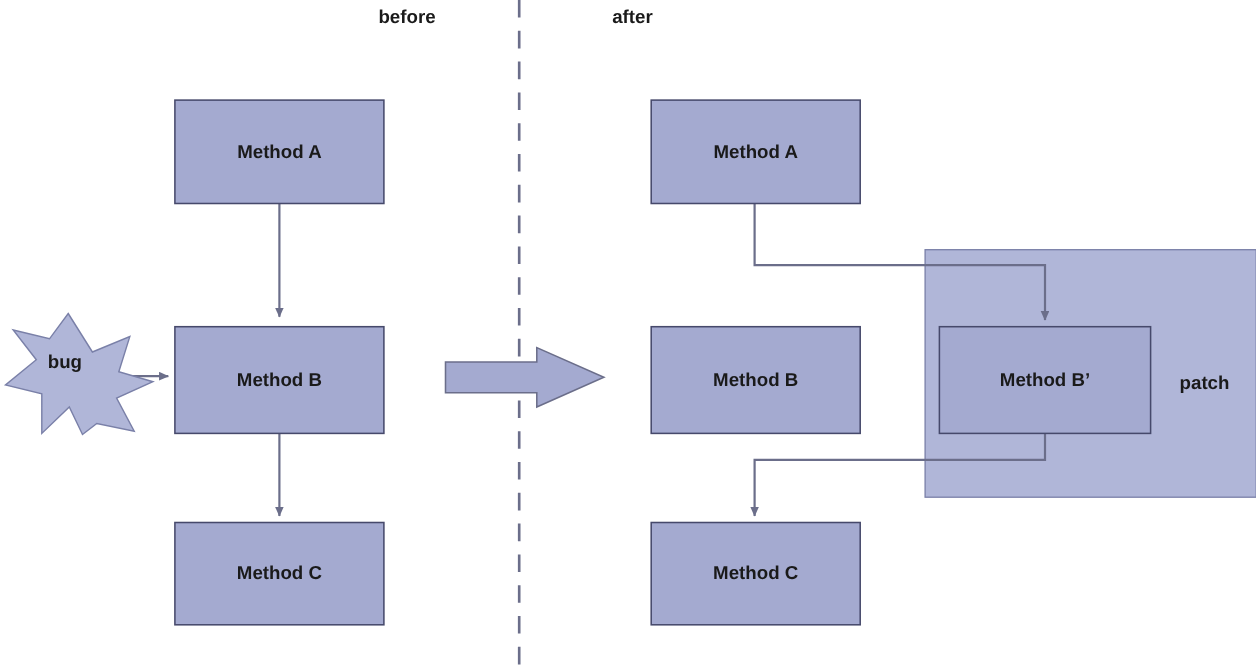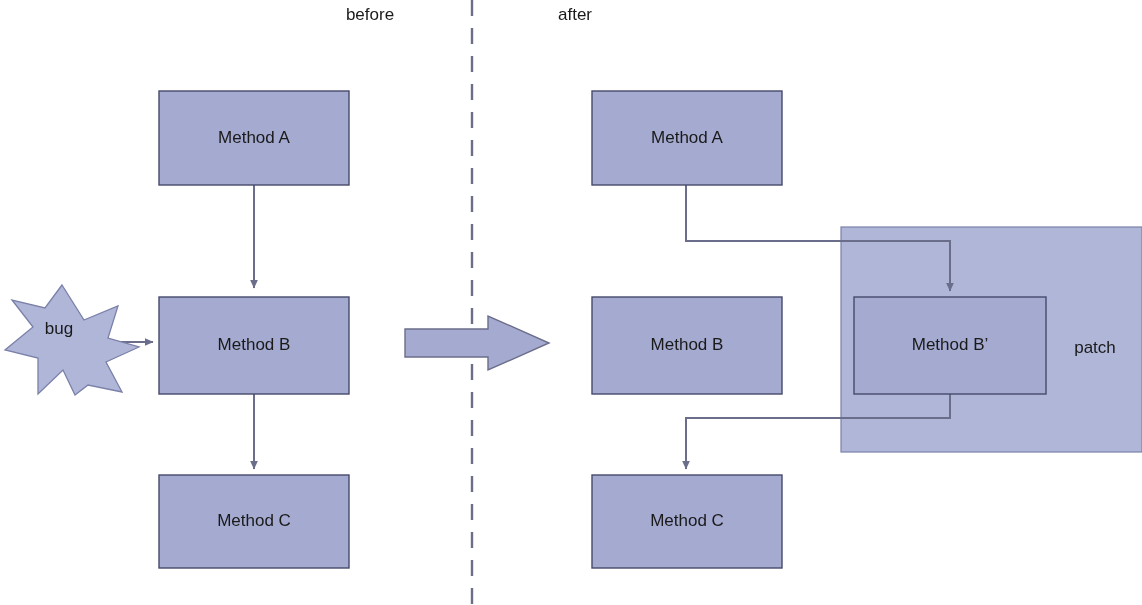--- a/index.html
+++ b/index.html
@@ -9,20 +9,21 @@
   }
   body {
     font-family: "Liberation Sans", sans-serif;
   }
   #canvas {
     position: relative;
     width: 1142px;
     height: 605px;
     background: #ffffff;
     overflow: hidden;
+    font-weight: bold;
   }
   #diagram-svg {
     position: absolute;
     left: 0;
     top: 0;
     width: 1142px;
     height: 605px;
   }
   .node-label {
     font-family: "Liberation Sans", sans-serif;

